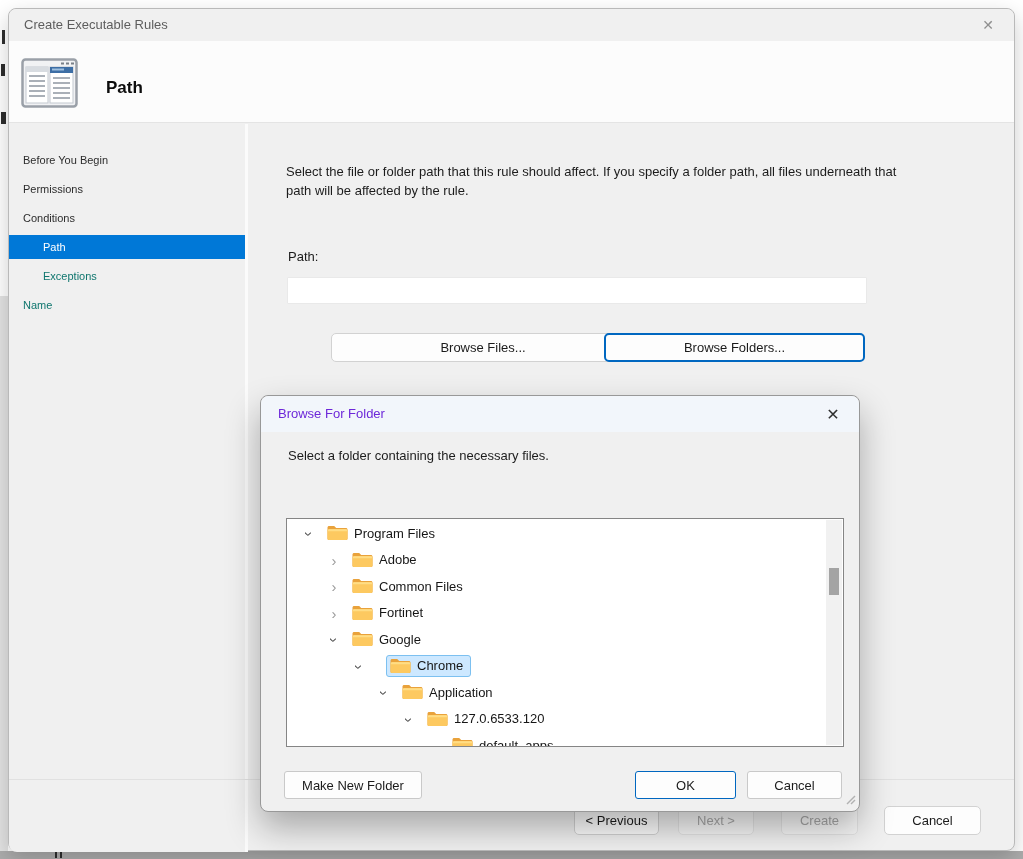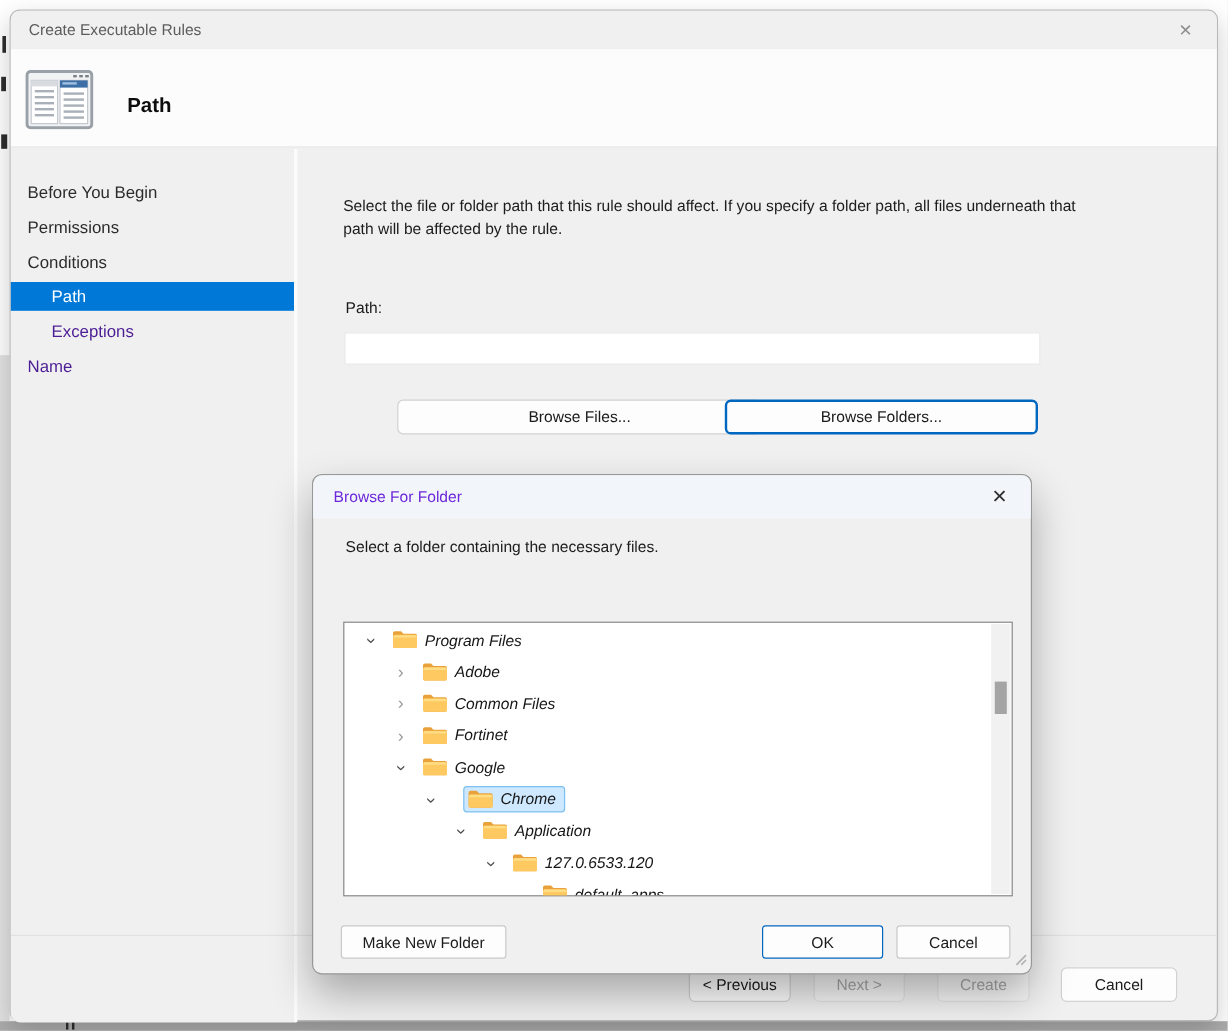--- a/index.html
+++ b/index.html
@@ -28,24 +28,24 @@
   .win-close { right:8px; top:3px; width:36px; height:26px; line-height:26px; text-align:center;
                color:#8f8f8f; font-size:14px; cursor:default; }
   .header { left:0; top:32px; width:100%; height:82px; background:#fcfcfc; border-bottom:1px solid #e4e4e4; }
   .page-title { left:97px; top:37px; font-size:17px; font-weight:bold; color:#0d0d0d; }
   .wiz-icon { left:12px; top:17px; }
 
   
   .sidebar { left:0; top:115px; width:239px; height:728px; background:#f0f0f0;
              border-right:3px solid #fbfbfb; border-radius:0 0 0 8px; padding-top:24px; }
   .side-item { height:24px; margin-bottom:5px; line-height:24px; padding-left:14px;
-               font-size:14px; color:#2c2c2c; cursor:default; white-space:nowrap; }
+               font-size:11px; color:#2c2c2c; cursor:default; white-space:nowrap; }
   .side-item.indent { padding-left:34px; }
   .side-item.s-selected { background:#0078d7; color:#ffffff; }
-  .side-item.s-upcoming { color:#4c1d95; }
+  .side-item.s-upcoming { color:#0f766e; }
 
   
   .instruction { left:277px; top:153px; width:634px; line-height:19px; color:#1c1c1c; }
   .path-label { left:279px; top:240px; }
   .path-input { left:278px; top:268px; width:580px; height:27px; background:#fff;
                 border:1px solid #e9e9e9; border-radius:1px; font:inherit; padding:0 6px; }
   .btn { display:flex; align-items:center; justify-content:center;
          background:#fdfdfd; border:1px solid #d2d2d2; border-radius:5px;
          font-size:13px; color:#1b1b1b; cursor:default; }
   .btn-browse-files { left:322px; top:324px; width:304px; height:29px; }
@@ -72,21 +72,21 @@
   .tree-box { left:25px; top:122px; width:558px; height:229px; background:#ffffff;
               border:1px solid #858585; overflow:hidden; }
   .tree-rows { position:absolute; left:0; top:2px; right:18px; bottom:0; }
   .tree-row { position:relative; height:26.5px; }
   .chev { position:absolute; top:3px; width:12px; height:20px; line-height:20px; text-align:center;
           font-size:15px; color:#9b9b9b; cursor:default; }
   .chev.open { transform:rotate(90deg); color:#4d4d4d; }
   .node { position:absolute; top:1px; display:inline-flex; align-items:center; gap:6px;
           padding:2px 7px 2px 3px; border:1px solid transparent; border-radius:3px; cursor:default; }
   .node.sel { background:#cde8ff; border-color:#7cc0f0; }
-  .node .t-label { font-size:13px; color:#161616; white-space:nowrap;font-style:italic; }
+  .node .t-label { font-size:13px; color:#161616; white-space:nowrap; }
   .tree-scroll { position:absolute; top:1px; right:1px; bottom:1px; width:16px; background:#f1f1f1; }
   .tree-thumb { position:absolute; left:3px; top:48px; width:10px; height:27px; background:#a4a4a4; }
 
   .dlg-btn { position:absolute; top:375px; height:28px; display:flex; align-items:center; justify-content:center;
              background:#fdfdfd; border:1px solid #c9c9c9; border-radius:3px; font-size:13px; cursor:default; }
   .dlg-mknf { left:23px; width:138px; }
   .dlg-ok { left:374px; width:101px; border:1.5px solid #0067c0; }
   .dlg-cancel { left:486px; width:95px; }
   .grip { right:3px; bottom:3px; }
 </style>

